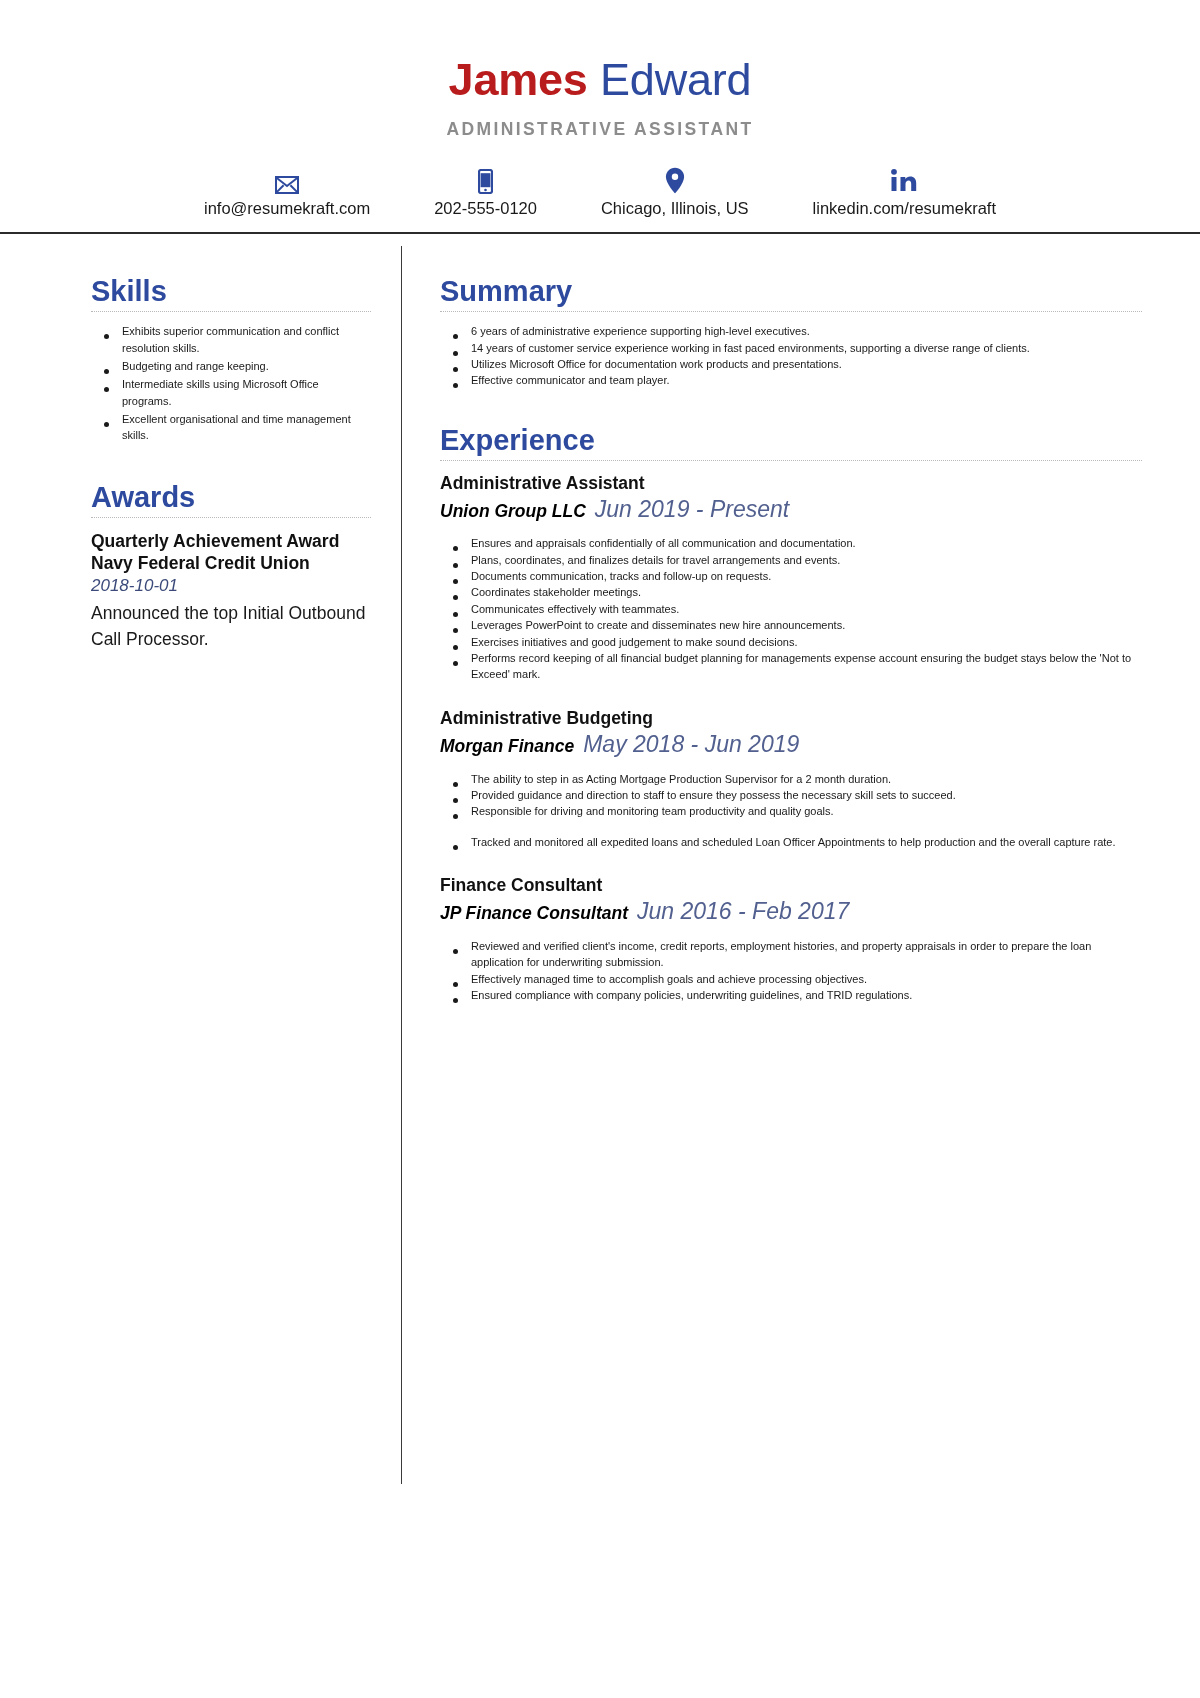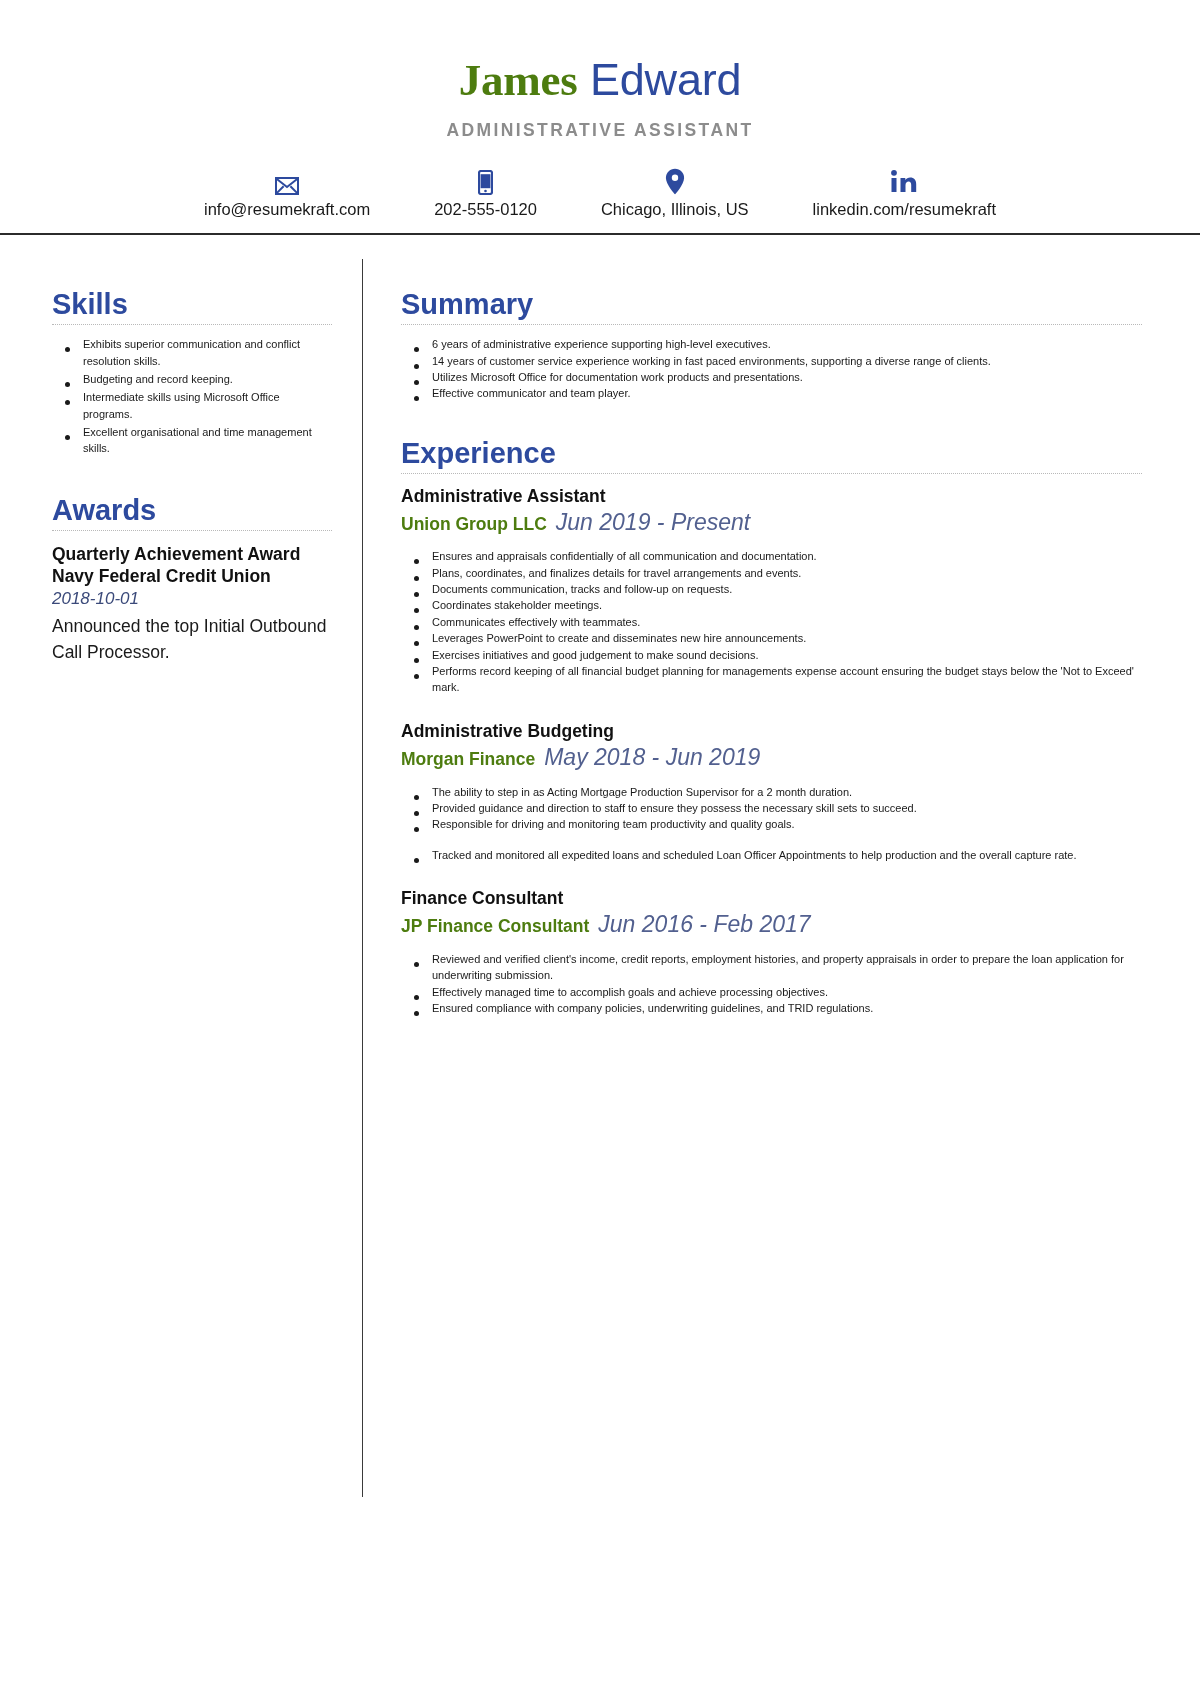--- a/index.html
+++ b/index.html
@@ -27,22 +27,21 @@
   }
   .name {
     font-size: 45px;
     line-height: 1.05;
     letter-spacing: -0.2px;
     color: #2d4a9e;
     margin: 0;
   }
   .name .first {
     font-weight: 700;
-    color: #4d7c0f;
-    font-family: Liberation Serif, serif;
+    color: #b91c1c;
   }
   .name .last {
     font-weight: 400;
     color: #2d4a9e;
   }
   .job-title {
     margin-top: 16px;
     font-size: 17.5px;
     font-weight: 700;
     letter-spacing: 2.4px;
@@ -80,21 +79,22 @@
   .header-rule {
     margin-top: 14px;
     border-top: 2.5px solid #2b2b2b;
     width: 100%;
   }
 
   
   .columns {
     display: flex;
     align-items: stretch;
-    padding-top: 12px;
+    padding-top: 0;
+    margin-left: 39px;
   }
   .col-left {
     width: 362px;
     box-sizing: border-box;
     padding: 42px 30px 0 52px;
   }
   .divider {
     width: 0;
     border-left: 1.6px solid #3a3a3a;
     margin-top: 12px;
@@ -185,21 +185,22 @@
     color: #111111;
     line-height: 1.28;
   }
   .job-line2 {
     line-height: 1.28;
     margin-top: 1px;
   }
   .job-company {
     font-size: 17.5px;
     font-weight: 700;
-    color: #4d7c0f;
+    color: #000000;
+    font-style: italic;
   }
   .job-dates {
     font-size: 23px;
     font-style: italic;
     color: #52608f;
     margin-left: 9px;
   }
   .experience-heading { margin-top: 36px; }
   .awards-heading { margin-top: 38px; }
   .summary-list { margin-top: 12px; }
@@ -268,21 +269,21 @@
 
   <div class="columns">
 
     <div class="col-left">
 
       <div class="section">
         <div class="section-title">Skills</div>
         <div class="section-rule"></div>
         <ul class="bullets">
           <li>Exhibits superior communication and conflict resolution skills.</li>
-          <li>Budgeting and record keeping.</li>
+          <li>Budgeting and range keeping.</li>
           <li>Intermediate skills using Microsoft Office programs.</li>
           <li>Excellent organisational and time management skills.</li>
         </ul>
       </div>
 
       <div class="section awards-heading">
         <div class="section-title">Awards</div>
         <div class="section-rule"></div>
         <div class="award-block">
           <div class="award-title">Quarterly Achievement Award</div>

